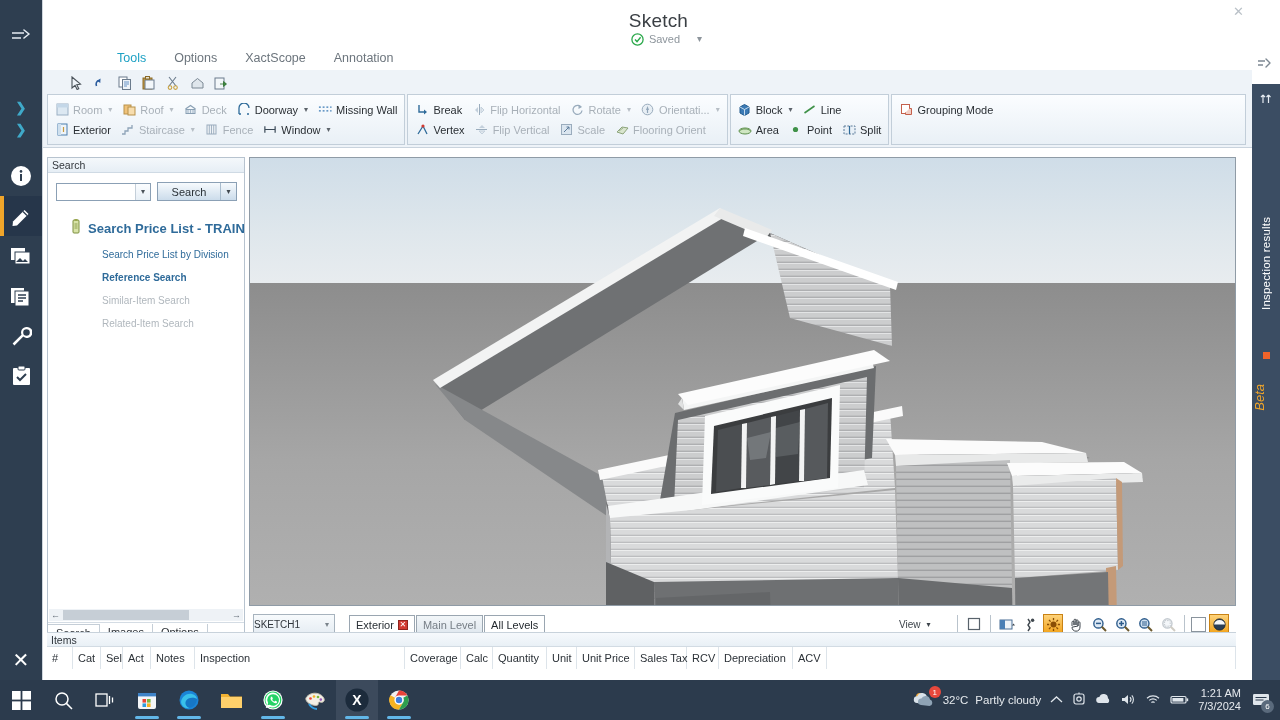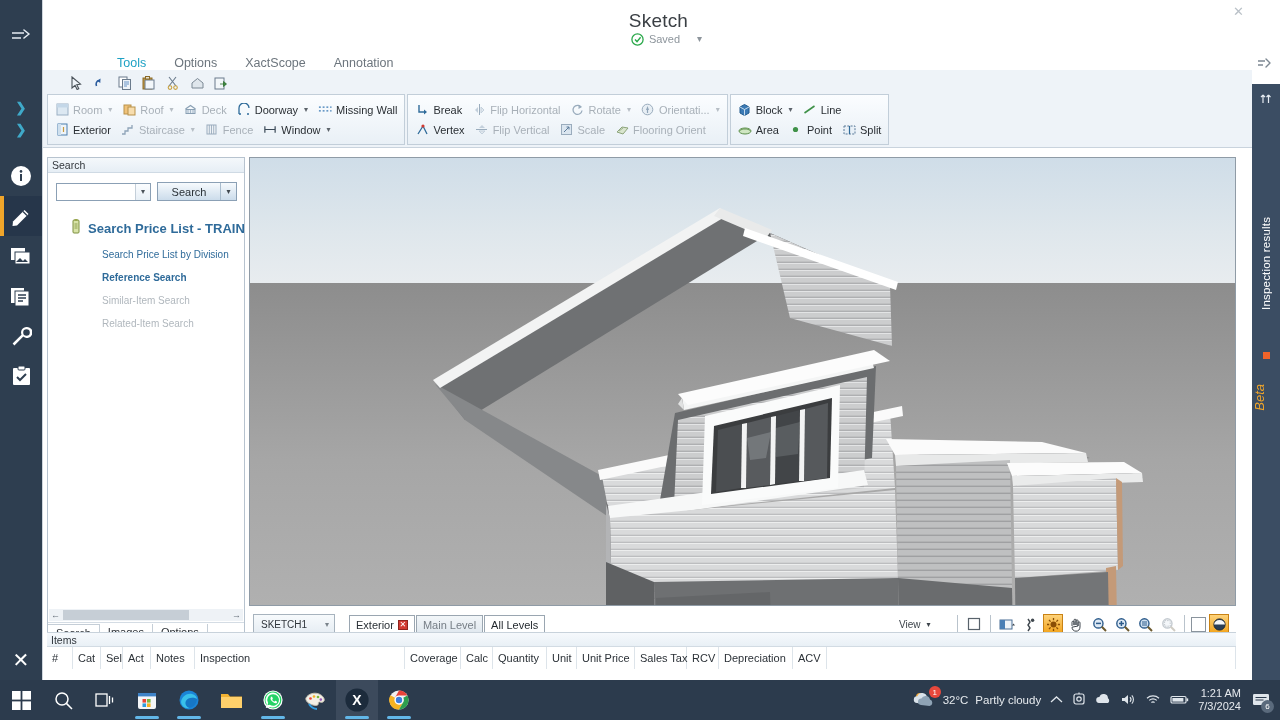--- a/index.html
+++ b/index.html
@@ -46,21 +46,21 @@
   }
   .title-bar { padding: 10px 0 0 22px; display: flex; align-items: center; flex-direction: column; }
   .app-title { font-size: 19px; color: #3a3f44; letter-spacing: .2px; }
   .saved-wrap { display: flex; align-items: center; margin-left: 16px; gap: 5px; }
   .saved-check { width: 13px; height: 13px; }
   .saved-text { font-size: 11px; color: #8d959c; }
   .saved-caret { font-size: 10px; color: #8d959c; margin-left: 12px; }
 
   .tabs {
     display: flex; gap: 0; padding-left: 60px; margin-top: 6px;
-    border-bottom: 1px solid #dfe4e8; height: 26px; align-items: flex-end;
+    border-bottom: 1px solid #dfe4e8; height: 26px;
   }
   .tab {
     font-size: 12.5px; color: #6c757d; padding: 0 14px 6px 14px;
     position: relative; white-space: nowrap;
   }
   .tab.active { color: #1da1c4; }
   .tab.active:after {
     content: ""; position: absolute; left: 10px; right: 10px; bottom: -1px;
     height: 2px; background: #1da1c4;
   }
@@ -171,21 +171,21 @@
   
   .vbar {
     position: absolute; left: 206px; right: 16px; bottom: 40px; height: 32px;
     display: flex; align-items: center; padding: 0 4px;
   }
   .sketch-combo {
     width: 82px; height: 20px; border: 1px solid #a7b3be;
     background: linear-gradient(#f7fafc,#e6edf3);
     display: flex; align-items: center; font-size: 10px; color: #2f353b;
   }
-  .sketch-combo .t { flex: 1; padding-left: 7px; }
+  .sketch-combo .t { flex: 1; }
   .sketch-combo .c { width: 14px; text-align: center; font-size: 8px; color: #7b848c; }
   .lvl-tabs { display: flex; align-items: flex-end; margin-left: 14px; gap: 1px; }
   .lvl-tab {
     height: 19px; padding: 0 6px; font-size: 11px;
     border: 1px solid #9aa6b1; border-bottom: none;
     display: flex; align-items: center; gap: 4px;
     background: linear-gradient(#f2f6f9,#dfe7ee); color: #767e86;
   }
   .lvl-tab.on { background: #ffffff; color: #2a3036; }
   .lvl-tab.sel { background: #ffffff; color: #1f252b; }
@@ -623,20 +623,34 @@
                     <rect x="1" y="2" width="11" height="8" fill="#e8f0f7" stroke="#5b7a99" stroke-dasharray="2 1.3"></rect>
                     <path d="M6.5 2v8" stroke="#2f6b9a" stroke-width="1.2"></path>
                   </svg>
                 </span>
               <span>Split</span>
             </div>
           </div>
         </div>
 
 
+        <div class="rgroup" style="flex:1">
+          <div class="rrow">
+            <div class="ritem">
+              <span class="ico">
+                  <svg width="13" height="13" viewBox="0 0 13 13">
+                    <rect x="1.5" y="1.5" width="8" height="9" fill="#fff" stroke="#c4604c"></rect>
+                    <path d="M9.5 5.5h2v6h-6v-2" fill="#f2cfc6" stroke="#c4604c"></path>
+                  </svg>
+                </span>
+              <span>Grouping Mode</span>
+            </div>
+          </div>
+          <div class="rrow"></div>
+        </div>
 
       </div>
     </div>
 
     <div class="left-panel">
       <div class="lp-header">Search</div>
       <div class="lp-searchrow">
         <div class="combo">
           <div class="cbtn">▾</div>
         </div>

